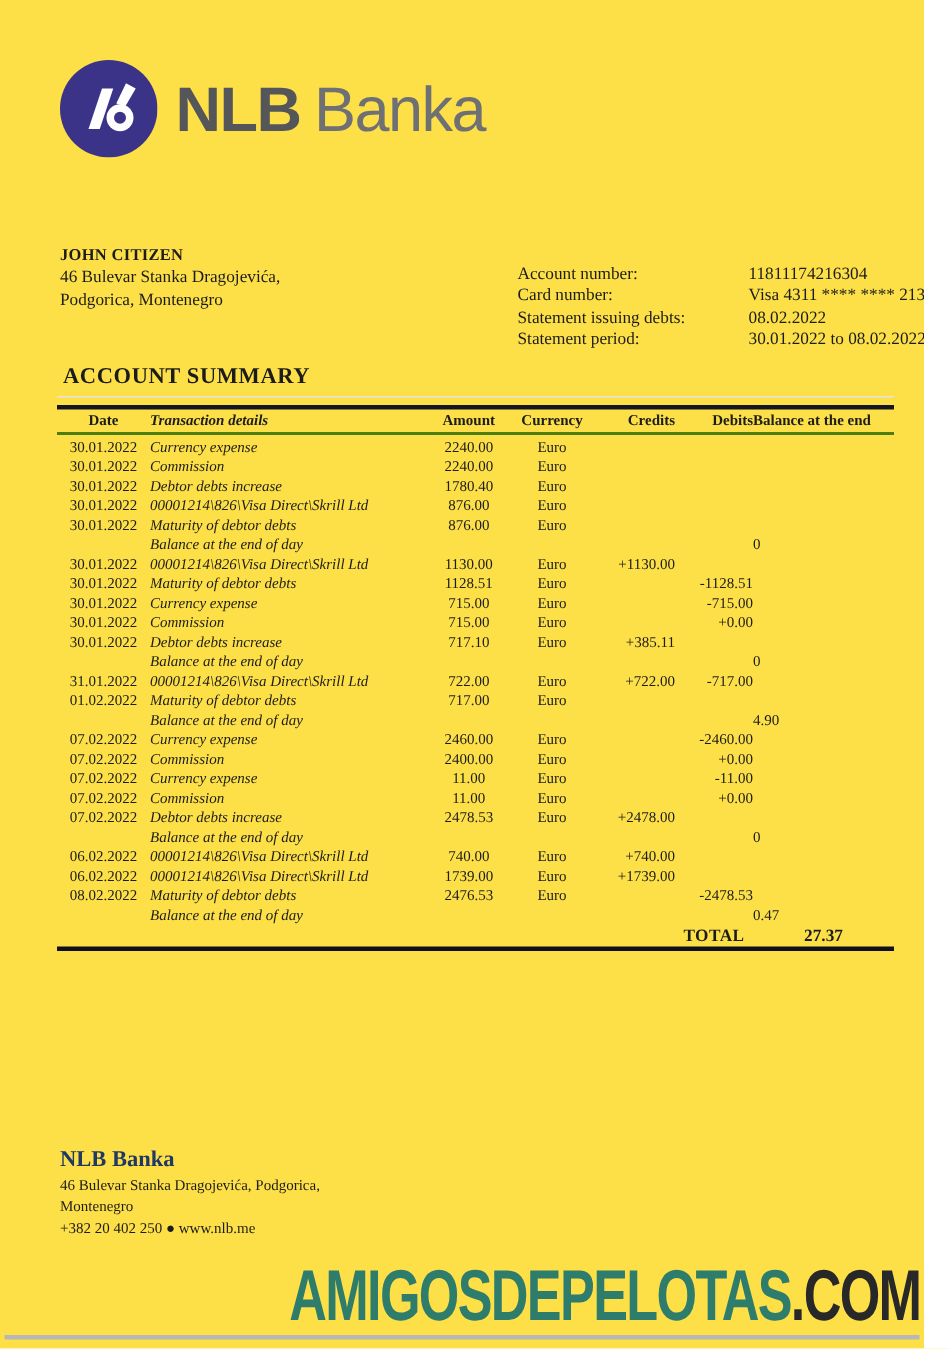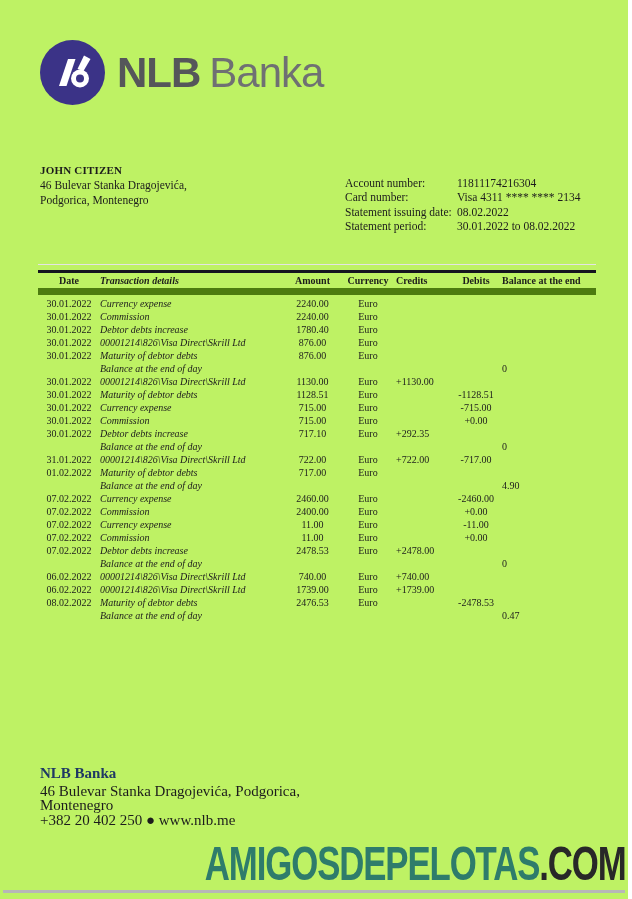--- a/index.html
+++ b/index.html
@@ -1,73 +1,73 @@
 <!DOCTYPE html>
 <html><head>
 <meta charset="utf-8">
 <style>
   html,body { margin:0; padding:0; background:#ffffff; }
   .page {
-    position:relative; width:628px; height:899px; background:#bef264;
-    font-family:"Liberation Serif", serif; color:#1c1c1c; overflow:hidden;
+    position:relative; width:576px; height:899px; background:#fde047;
+    font-family:"Liberation Serif", serif; color:#1c1c1c; overflow:hidden;padding-left:40px;
   }
 
   
   .logo-wrap { position:absolute; left:40px; top:40px; display:flex; align-items:center; }
   .logo-circle { width:65px; height:65px; }
   .logo-circle svg { display:block; }
   .logo-text { font-family:"Liberation Sans", sans-serif; font-size:42px; line-height:65px; margin-left:12px; white-space:nowrap; }
   .logo-nlb { font-weight:bold; color:#55565a; letter-spacing:-1px; }
   .logo-banka { font-weight:400; color:#6f7073; margin-left:9px; letter-spacing:-1px; }
 
   
   .customer { position:absolute; left:40px; top:164px; }
   .customer-name { font-size:11px; font-weight:bold; letter-spacing:0.2px; margin-bottom:2px; }
   .customer-line { font-size:11.5px; line-height:14.5px; }
 
   
   .account-info { position:absolute; left:345px; top:176px; font-size:11.5px; }
-  .ai-row { display:flex; line-height:14.3px; }
+  .ai-row { display:flex; line-height:14.3px;gap:42px; }
   .ai-label { width:112px; flex:0 0 112px; }
   .ai-value { white-space:nowrap; }
 
   
   .summary-title { position:absolute; left:42px; top:243px; font-size:15px; font-weight:bold; letter-spacing:0.4px; }
 
   
   .stmt-table { position:absolute; left:38px; top:264px; width:558px; }
   .t-faint { height:1px; background:#e4e4e4; margin-bottom:5px; }
   .t-head {
     display:flex; align-items:center; height:15px;
-    border-top:3px solid #15151f; border-bottom:7px solid #4d7c0f;
+    border-top:3px solid #15151f; border-bottom:2px solid #4d7c0f;
     font-weight:bold; font-size:10px;
   }
   .t-body { padding-top:2px; }
   .t-row { display:flex; align-items:center; height:13px; font-size:10px; }
   .c { overflow:hidden; white-space:nowrap; }
   .c.date     { width:62px;  text-align:center; }
   .c.details  { width:185px; text-align:left;font-style:italic; }
   .c.amount   { width:55px;  text-align:center; }
   .c.currency { width:56px;  text-align:center; }
-  .c.credits  { width:54px;  text-align:left; }
-  .c.debits   { width:52px;  text-align:center; }
+  .c.credits  { width:54px;  text-align:right; }
+  .c.debits   { width:52px;  text-align:right; }
   .c.balance  { width:94px;  text-align:left; }
   .t-total {
     display:flex; align-items:center; height:14px;
     font-weight:bold; font-size:11.5px;
     border-bottom:3.5px solid #10101c;
   }
   .t-total .spacer { width:412px; }
   .t-total .total-label { width:52px; text-align:center; letter-spacing:0.3px; }
   .t-total .total-value { width:94px; text-align:center; }
 
   
   .footer { position:absolute; left:40px; top:765px; }
   .footer-bank { font-size:15px; font-weight:bold; color:#1f3864; margin-bottom:2px; }
-  .footer-line { font-size:15px; line-height:14.3px; }
+  .footer-line { font-size:10px; line-height:14.3px; }
 
   
   .watermark {
     position:absolute; right:2px; top:835px;
     font-family:"Liberation Sans", sans-serif; font-weight:bold; font-size:47px;
     letter-spacing:-1.5px; white-space:nowrap;
     transform:scaleX(0.74) scaleY(1.02); transform-origin:100% 0%;
   }
   .wm-main { color:#2e7c6b; }
   .wm-suffix { color:#282828; }
@@ -105,30 +105,31 @@
     <div class="ai-label">Account number:</div>
     <div class="ai-value">11811174216304</div>
   </div>
 
   <div class="ai-row">
     <div class="ai-label">Card number:</div>
     <div class="ai-value">Visa 4311 **** **** 2134</div>
   </div>
 
   <div class="ai-row">
-    <div class="ai-label">Statement issuing date:</div>
+    <div class="ai-label">Statement issuing debts:</div>
     <div class="ai-value">08.02.2022</div>
   </div>
 
   <div class="ai-row">
     <div class="ai-label">Statement period:</div>
     <div class="ai-value">30.01.2022 to 08.02.2022</div>
   </div>
 </div>
 
+  <div class="summary-title">ACCOUNT SUMMARY</div>
 
   <div class="stmt-table">
     <div class="t-faint"></div>
     <div class="t-head">
       <div class="c date">Date</div>
       <div class="c details">Transaction details</div>
       <div class="c amount">Amount</div>
       <div class="c currency">Currency</div>
       <div class="c credits">Credits</div>
       <div class="c debits">Debits</div>
@@ -233,21 +234,21 @@
     <div class="c credits"></div>
     <div class="c debits">+0.00</div>
     <div class="c balance"></div>
   </div>
 
   <div class="t-row">
     <div class="c date">30.01.2022</div>
     <div class="c details">Debtor debts increase</div>
     <div class="c amount">717.10</div>
     <div class="c currency">Euro</div>
-    <div class="c credits">+292.35</div>
+    <div class="c credits">+385.11</div>
     <div class="c debits"></div>
     <div class="c balance"></div>
   </div>
 
   <div class="t-row">
     <div class="c date"></div>
     <div class="c details">Balance at the end of day</div>
     <div class="c amount"></div>
     <div class="c currency"></div>
     <div class="c credits"></div>
@@ -378,20 +379,25 @@
   <div class="t-row">
     <div class="c date"></div>
     <div class="c details">Balance at the end of day</div>
     <div class="c amount"></div>
     <div class="c currency"></div>
     <div class="c credits"></div>
     <div class="c debits"></div>
     <div class="c balance">0.47</div>
   </div>
 </div>
+    <div class="t-total">
+      <div class="spacer"></div>
+      <div class="total-label">TOTAL</div>
+      <div class="total-value">27.37</div>
+    </div>
   </div>
 
   <div class="footer">
     <div class="footer-bank">NLB Banka</div>
     <div class="footer-line">46 Bulevar Stanka Dragojevića, Podgorica,</div>
     <div class="footer-line">Montenegro</div>
     <div class="footer-line">+382 20 402 250 ● www.nlb.me</div>
   </div>
 
   <div class="watermark">

